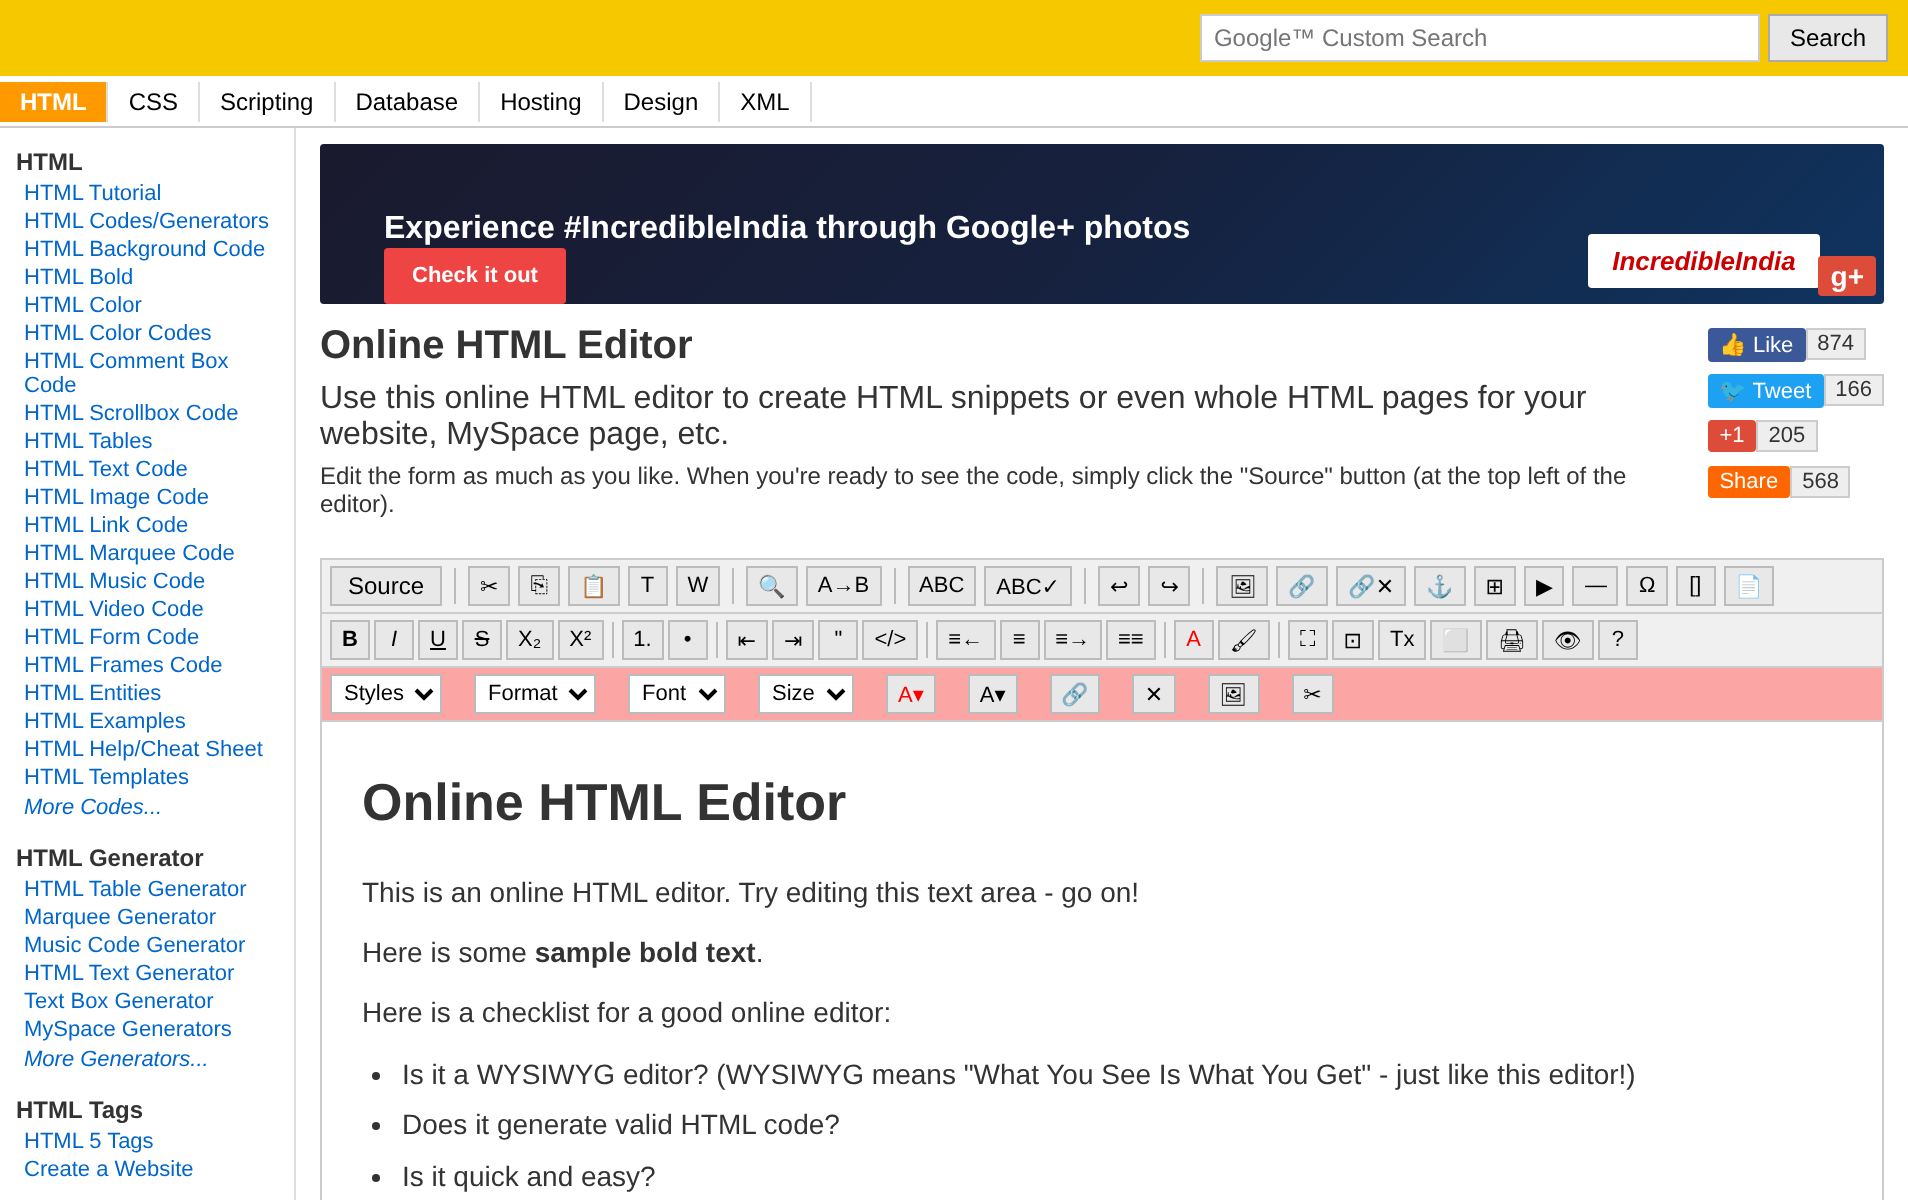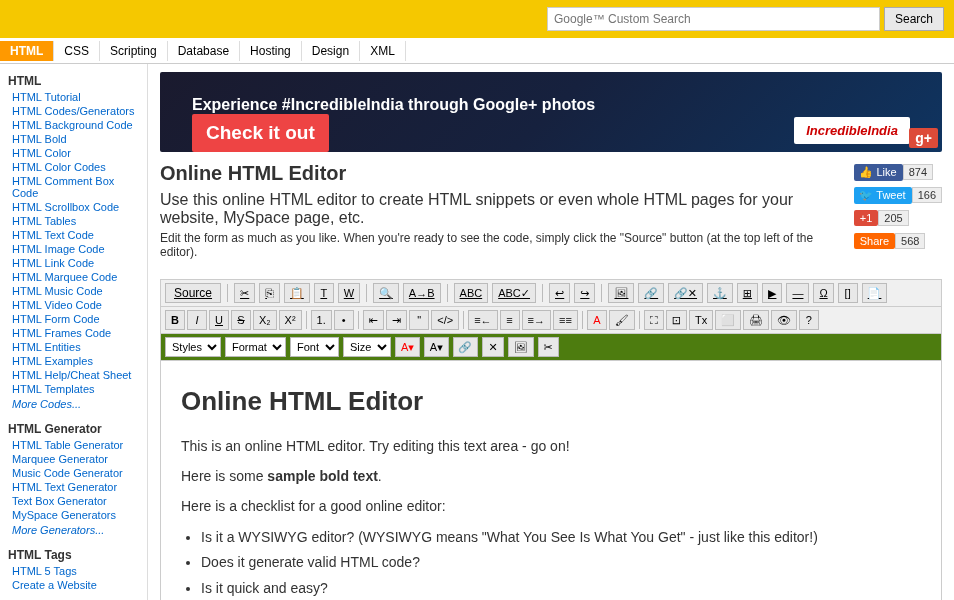--- a/index.html
+++ b/index.html
@@ -3,21 +3,21 @@
   <meta charset="utf-8">
   <style>
     * { margin: 0; padding: 0; box-sizing: border-box; }
     body { font-family: Arial, sans-serif; font-size: 12px; background: #fff; width: 954px; overflow-x: hidden; }
 
     
     #header { background: #f5c800; height: 38px; display: flex; align-items: center; padding: 0 10px; }
     #logo { font-family: Arial Black, sans-serif; font-size: 22px; font-weight: 900; color: #333; }
     #logo-dot-com { font-size: 10px; color: #555; vertical-align: super; }
     #search-area { margin-left: auto; display: flex; align-items: center; gap: 4px; }
-    #search-input { width: 333px; height: 24px; border: 1px solid #ccc; padding: 0 6px; font-size: 12px; }
+    #search-input { width: 280px; height: 24px; border: 1px solid #ccc; padding: 0 6px; font-size: 12px; }
     #search-btn { height: 24px; padding: 0 10px; background: #e8e8e8; border: 1px solid #aaa; cursor: pointer; font-size: 12px; }
 
     
     #navbar { background: #fff; border-bottom: 1px solid #ccc; display: flex; align-items: center; padding: 2px 0; height: 26px; }
     .nav-item { padding: 3px 10px; font-size: 12px; cursor: pointer; border-right: 1px solid #ddd; }
     .nav-item.active { background: #f90; color: #fff; font-weight: bold; }
 
     
     #main { display: flex; }
 
@@ -28,21 +28,21 @@
     .sidebar-more { display: block; padding: 2px 8px 2px 12px; font-size: 11px; color: #06c; font-style: italic; cursor: pointer; }
     .sidebar-divider { height: 6px; }
     .adchoices { padding: 4px 8px; font-size: 11px; color: #888; display: flex; align-items: center; gap: 2px; }
 
     
     #content { flex: 1; padding: 8px 12px; }
 
     
     #ad-banner { background: linear-gradient(135deg, #1a1a2e 0%, #16213e 50%, #0f3460 100%); height: 80px; margin-bottom: 10px; display: flex; align-items: flex-end; border-radius: 2px; overflow: hidden; position: relative; }
     #ad-text { color: #fff; font-size: 16px; font-weight: bold; padding: 0 16px; flex: 1; }
-    #ad-check-btn { background: #e44; color: #fff; padding: 8px 14px; font-size: 19px; font-weight: bold; cursor: pointer; border: none; margin-left: 16px; border-radius: 2px; }
+    #ad-check-btn { background: #e44; color: #fff; padding: 8px 14px; font-size: 11px; font-weight: bold; cursor: pointer; border: none; margin-left: 16px; border-radius: 2px; }
     #ad-logo-area { width: 180px; display: flex; align-items: center; justify-content: center; padding: 8px; }
     #ad-gplus { position: absolute; bottom: 4px; right: 4px; background: #dd4b39; color: #fff; font-size: 14px; font-weight: bold; padding: 2px 6px; border-radius: 2px; }
 
     
     #page-title { font-size: 20px; font-weight: bold; color: #333; margin-bottom: 6px; }
     #page-desc { font-size: 16px; color: #333; margin-bottom: 4px; }
     #page-desc2 { font-size: 12px; color: #333; margin-bottom: 10px; }
 
     
     #social-buttons { float: right; margin-top: -60px; display: flex; flex-direction: column; gap: 3px; }
@@ -51,23 +51,23 @@
     .fb-count { background: #eee; border: 1px solid #ccc; padding: 1px 5px; font-size: 11px; color: #333; }
     .tw-btn { background: #1da1f2; color: #fff; padding: 2px 6px; border-radius: 2px; cursor: pointer; text-align: center; }
     .tw-count { background: #eee; border: 1px solid #ccc; padding: 1px 5px; font-size: 11px; color: #333; }
     .gp-btn { background: #dd4b39; color: #fff; padding: 2px 6px; border-radius: 2px; cursor: pointer; }
     .gp-count { background: #eee; border: 1px solid #ccc; padding: 1px 5px; font-size: 11px; color: #333; }
     .share-btn { background: #ff6600; color: #fff; padding: 2px 6px; border-radius: 2px; cursor: pointer; }
     .share-count { background: #eee; border: 1px solid #ccc; padding: 1px 5px; font-size: 11px; color: #333; }
 
     
     #editor-container { border: 1px solid #ccc; margin-top: 10px; }
-    #editor-toolbar1 { background: #f0f0f0; border-bottom: 1px solid #ccc; padding: 3px 4px; display: flex; align-items: center; gap: 4px; flex-wrap: wrap; text-decoration: underline; }
+    #editor-toolbar1 { background: #f0f0f0; border-bottom: 1px solid #ccc; padding: 3px 4px; display: flex; align-items: center; gap: 4px; flex-wrap: wrap; }
     #editor-toolbar2 { background: #f0f0f0; border-bottom: 1px solid #ccc; padding: 3px 4px; display: flex; align-items: center; gap: 2px; flex-wrap: wrap; }
-    #editor-toolbar3 { background: #4d7c0f; border-bottom: 1px solid #ccc; padding: 3px 4px; display: flex; align-items: center; gap: 4px; }
+    #editor-toolbar3 { background: #fca5a5; border-bottom: 1px solid #ccc; padding: 3px 4px; display: flex; align-items: center; gap: 16px; }
     .tb-btn { background: #e8e8e8; border: 1px solid #bbb; padding: 1px 5px; font-size: 11px; cursor: pointer; min-width: 20px; text-align: center; display: inline-flex; align-items: center; justify-content: center; height: 20px; }
     .tb-source { background: #e8e8e8; border: 1px solid #bbb; padding: 2px 8px; font-size: 12px; cursor: pointer; }
     .tb-select { height: 20px; font-size: 11px; border: 1px solid #bbb; background: #fff; padding: 0 2px; }
     .tb-sep { width: 1px; height: 18px; background: #bbb; margin: 0 2px; }
 
     
     #editor-content { padding: 20px 20px 10px 20px; min-height: 230px; font-size: 14px; line-height: 1.6; }
     #editor-content h1 { font-size: 26px; font-weight: bold; color: #333; margin-bottom: 12px; }
     #editor-content p { margin-bottom: 8px; color: #333; }
     #editor-content ul { margin-left: 20px; margin-bottom: 8px; }

